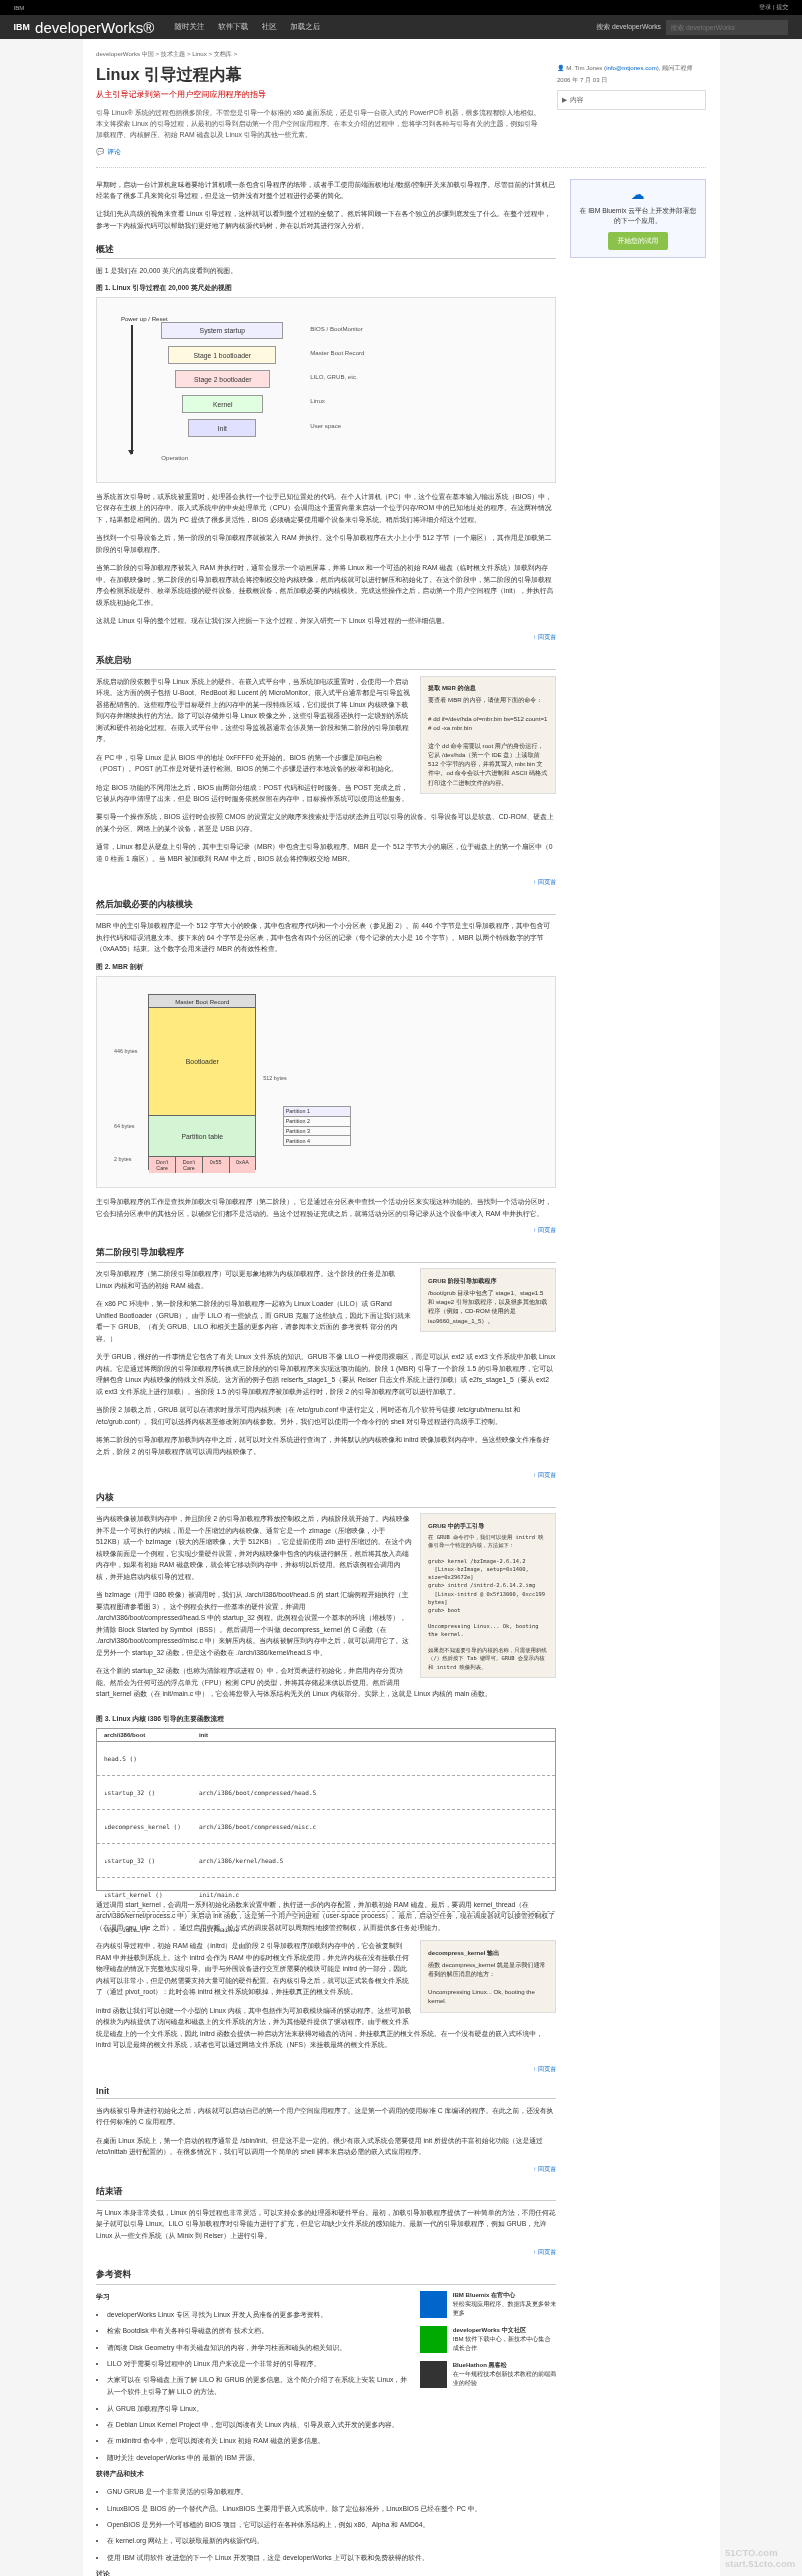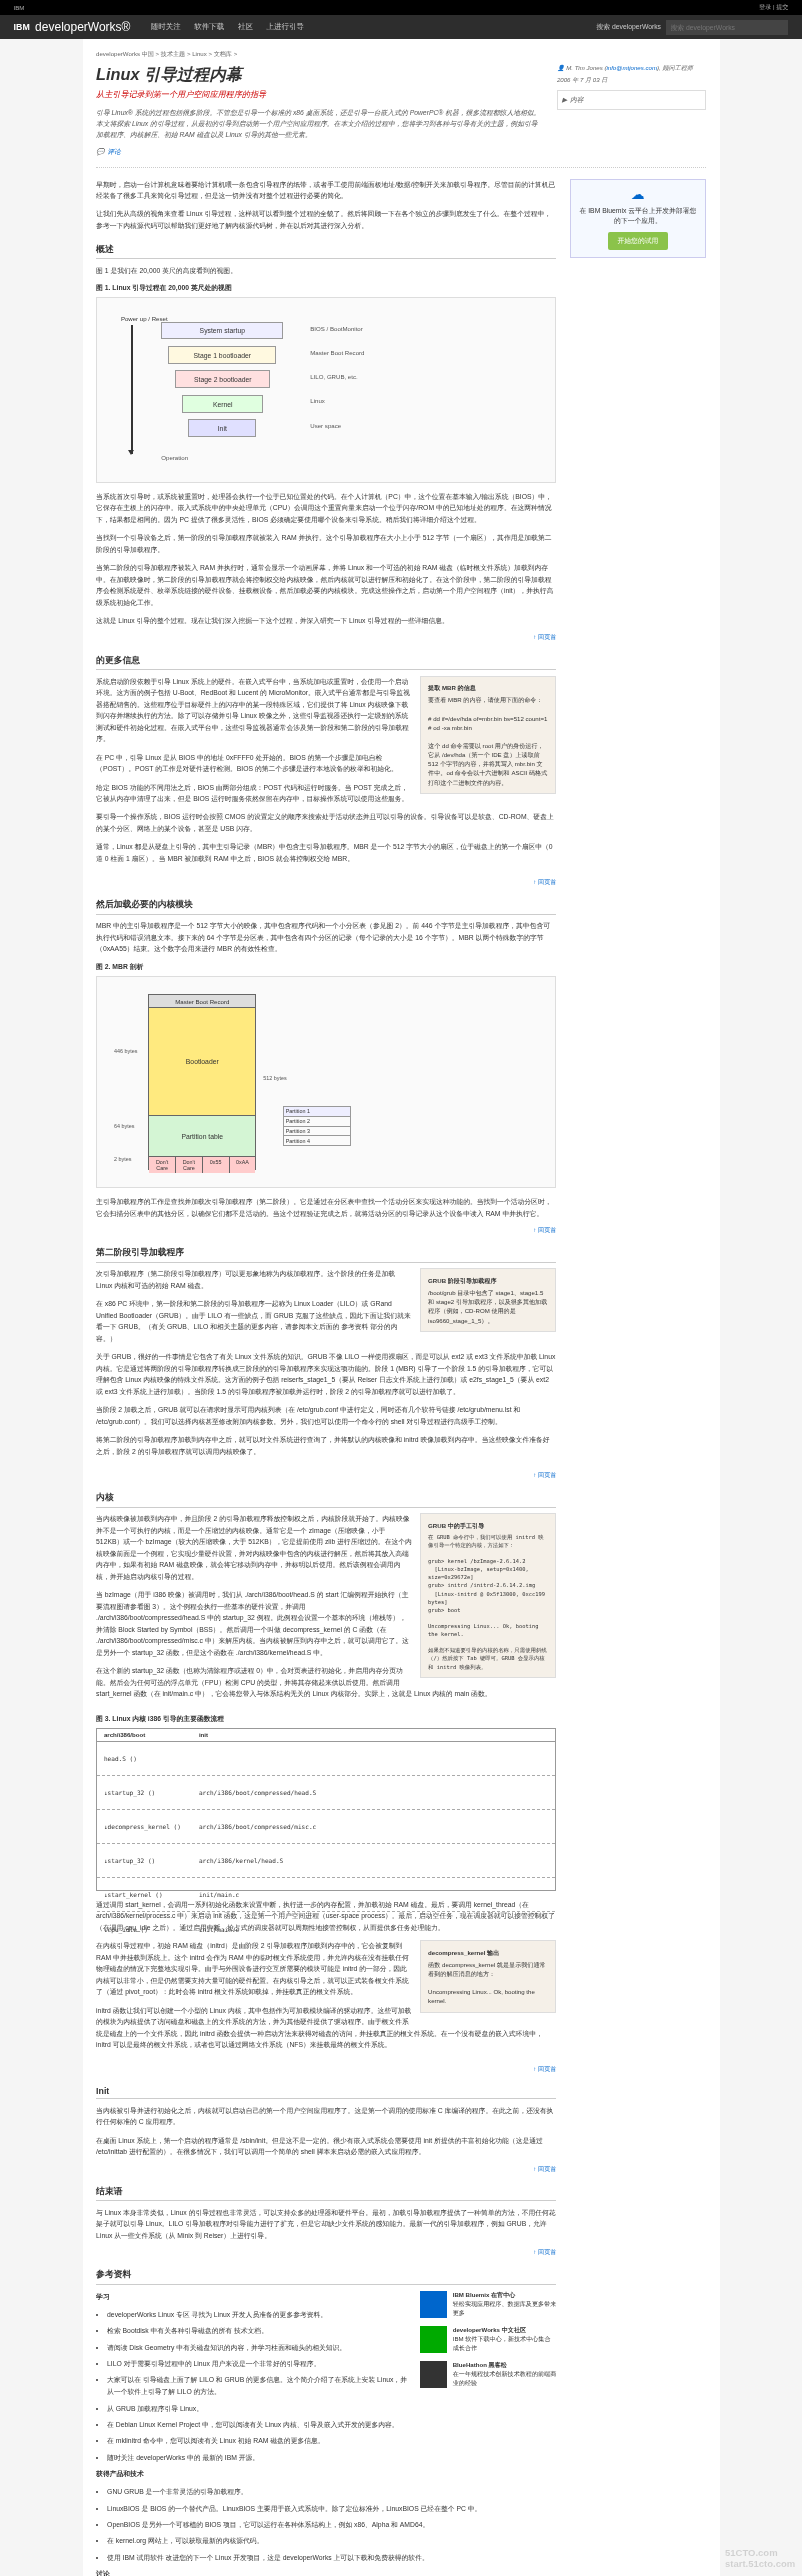--- a/index.html
+++ b/index.html
@@ -1,29 +1,29 @@
 <!DOCTYPE html>
 <html style="font-size:11px"><head>
 <meta charset="utf-8">
 <style>
 * { margin: 0; padding: 0; box-sizing: border-box; }
 body { font-family: Arial, "Microsoft YaHei", sans-serif; background: #f5f5f5; font-size: 7.5px; color: #333; }
 .top-bar-black { background: #000; height: 15px; color: #aaa; font-size: 6.1px; padding: 0 13.6px; display: flex; justify-content: space-between; align-items: center; }
 .top-bar-dark { background: #2d2d2d; height: 24.4px; display: flex; align-items: center; padding: 0 13.6px; }
 .logo-ibm { color: #fff; font-weight: bold; font-size: 8.8px; margin-right: 5.4px; }
-.logo-dw { color: #fff; font-size: 12px; margin-right: 20.3px; }
+.logo-dw { color: #fff; font-size: 15px; margin-right: 20.3px; }
 .nav-item { color: #ccc; font-size: 7.5px; margin-right: 13.6px; text-decoration: none; }
 .search-box { margin-left: auto; display: flex; align-items: center; }
 .search-label { color: #ccc; font-size: 6.8px; margin-right: 5.4px; }
 .search-input { background: #444; border: none; height: 15px; width: 122px; padding: 0 4.1px; color: #fff; font-size: 6.8px; }
 .main-wrap { max-width: 637px; margin: 0 auto; background: #fff; padding: 10.2px 13.6px; position: relative; }
 .breadcrumb { font-size: 6.1px; color: #666; margin-bottom: 5.4px; }
 .page-title { font-size: 16.3px; font-weight: bold; margin-bottom: 2.7px; }
 .page-subtitle { font-size: 8.1px; color: #c00; margin-bottom: 8.1px; }
-.header-row { display: flex; justify-content: flex-end; font-style: italic; }
+.header-row { display: flex; justify-content: flex-end; }
 .header-left { flex: 1; padding-right: 13.6px; }
 .header-right { width: 149px; font-size: 6.1px; color: #666; }
 .intro-text { font-size: 6.8px; color: #555; line-height: 1.6; }
 .author-line { margin-bottom: 2.7px; }
 .date-line { margin-bottom: 5.4px; }
 .toc-box { border: 0.7px solid #ddd; padding: 4.1px; margin-top: 5.4px; font-size: 6.8px; display: flex; align-items: center; gap: 2.7px; cursor: pointer; }
 .comment-link { color: #06c; font-size: 6.8px; margin-top: 6.8px; display: inline-flex; align-items: center; gap: 2.7px; }
 hr.sep { border: none; border-top: 0.7px dotted #ccc; margin: 10.2px 0; }
 .content-row { display: flex; gap: 13.6px; }
 .content-main { flex: 1; }
@@ -76,21 +76,21 @@
   <span>IBM</span>
   <span>登录 | 提交</span>
 </div>
 
 <div class="top-bar-dark">
   <span class="logo-ibm">IBM</span>
   <span class="logo-dw">developerWorks®</span>
   <a class="nav-item">随时关注</a>
   <a class="nav-item">软件下载</a>
   <a class="nav-item">社区</a>
-  <a class="nav-item">上进行引导</a>
+  <a class="nav-item">加载之后</a>
   <div class="search-box">
     <span class="search-label">搜索 developerWorks</span>
     <input class="search-input" placeholder="搜索 developerWorks" style="">
   </div>
 </div>
 
 <div class="main-wrap">
   <div class="breadcrumb">developerWorks 中国  &gt;  技术主题  &gt;  Linux  &gt;  文档库  &gt;</div>
 
   <div class="header-row">
@@ -134,21 +134,21 @@
           <div class="boot-label" style="left:203px;top:114px;">User space</div>
           <div class="boot-label" style="left:54px;top:146px;">Operation</div>
         </div>
       </div>
       <p class="body">当系统首次引导时，或系统被重置时，处理器会执行一个位于已知位置处的代码。在个人计算机（PC）中，这个位置在基本输入/输出系统（BIOS）中，它保存在主板上的闪存中。嵌入式系统中的中央处理单元（CPU）会调用这个重置向量来启动一个位于闪存/ROM 中的已知地址处的程序。在这两种情况下，结果都是相同的。因为 PC 提供了很多灵活性，BIOS 必须确定要使用哪个设备来引导系统。稍后我们将详细介绍这个过程。</p>
       <p class="body">当找到一个引导设备之后，第一阶段的引导加载程序就被装入 RAM 并执行。这个引导加载程序在大小上小于 512 字节（一个扇区），其作用是加载第二阶段的引导加载程序。</p>
       <p class="body">当第二阶段的引导加载程序被装入 RAM 并执行时，通常会显示一个动画屏幕，并将 Linux 和一个可选的初始 RAM 磁盘（临时根文件系统）加载到内存中。在加载映像时，第二阶段的引导加载程序就会将控制权交给内核映像，然后内核就可以进行解压和初始化了。在这个阶段中，第二阶段的引导加载程序会检测系统硬件、枚举系统链接的硬件设备、挂载根设备，然后加载必要的内核模块。完成这些操作之后，启动第一个用户空间程序（init），并执行高级系统初始化工作。</p>
       <p class="body">这就是 Linux 引导的整个过程。现在让我们深入挖掘一下这个过程，并深入研究一下 Linux 引导过程的一些详细信息。</p>
       <div class="back-top"><a>↑ <span>回页首</span></a></div>
 
-      <h2 class="section">的更多信息</h2>
+      <h2 class="section">系统启动</h2>
       <div class="clearfix">
         <div class="sidebar-box">
           <div class="sidebar-box-title">提取 MBR 的信息</div>
           <div style="white-space:pre-wrap">要查看 MBR 的内容，请使用下面的命令：
 
 # dd if=/dev/hda of=mbr.bin bs=512 count=1
 # od -xa mbr.bin
 
 这个 dd 命令需要以 root 用户的身份运行，它从 /dev/hda（第一个 IDE 盘）上读取前 512 个字节的内容，并将其写入 mbr.bin 文件中。od 命令会以十六进制和 ASCII 码格式打印这个二进制文件的内容。</div>
         </div>

